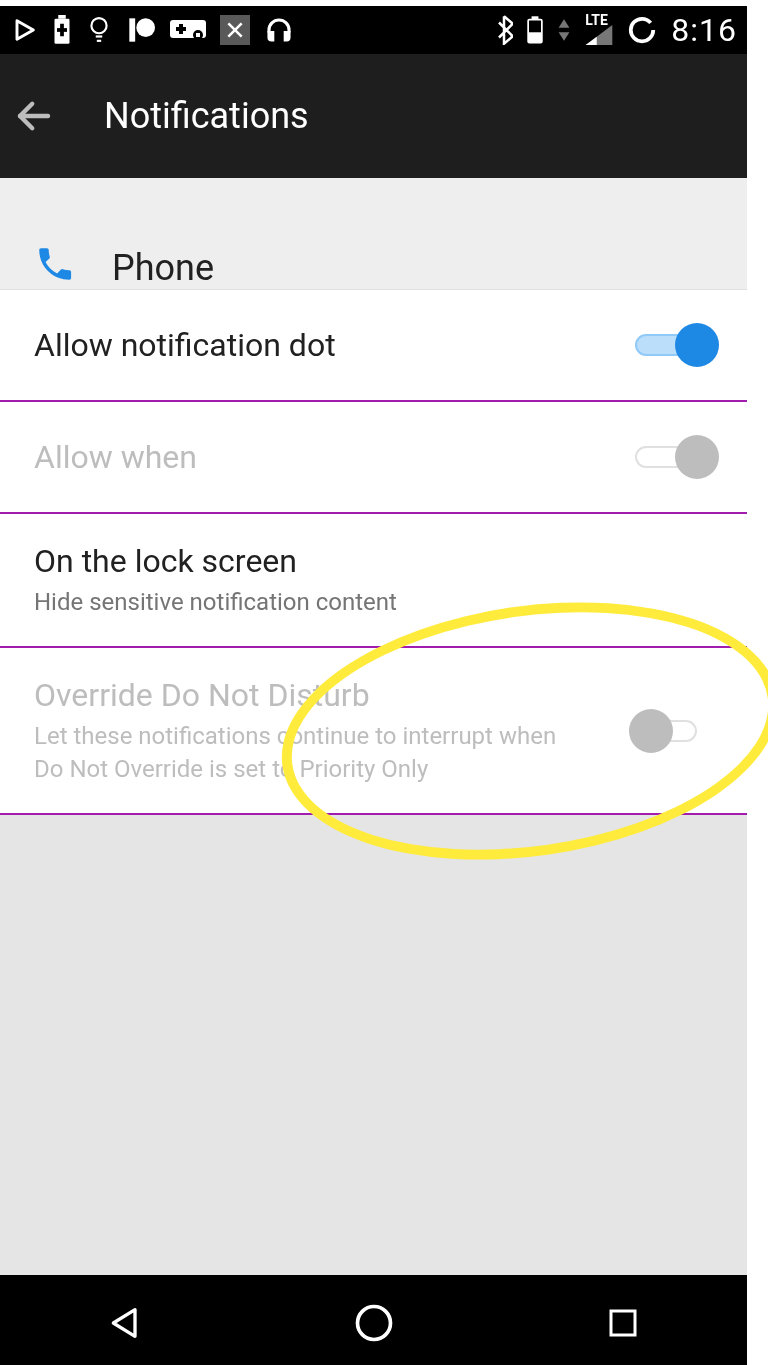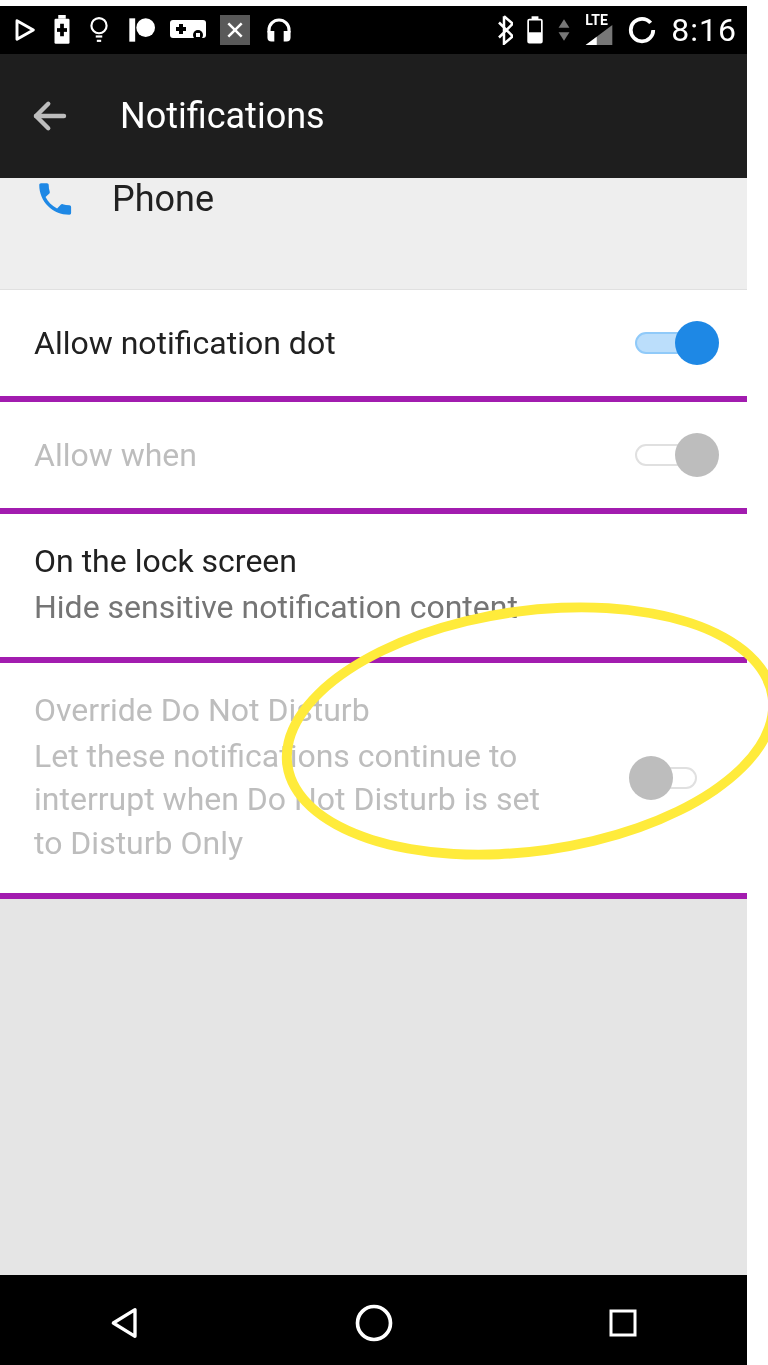--- a/index.html
+++ b/index.html
@@ -19,47 +19,47 @@
   .status-left span, .status-right span { display:inline-flex; align-items:center; }
   .lte { font-size:14px; font-weight:700; line-height:10px; }
   .clock { font-size:32px; font-weight:400; letter-spacing:1px;}
   
   .app-bar {
     height: 124px;
     background: #1e1e1e;
     color: #fff;
     display:flex;
     align-items:center;
-    padding: 0 20px;
+    padding: 0 4px;
   }
   .back-btn { width:60px; height:60px; display:flex; align-items:center; justify-content:center; color:#bdbdbd;}
   .app-title { font-size: 36px; margin-left: 40px; color:#fff; }
   
   .sub-header {
     height: 112px;
     background:#eeeeee;
     display:flex;
-    align-items:flex-start;
+    align-items:flex-end;
     padding: 0 34px;
     border-bottom:1px solid #e0e0e0;
   }
   .phone-icon { color:#1e88e5; margin-right: 36px; }
   .sub-title { font-size: 36px; color:#212121; }
   
   .setting {
     display:flex;
     justify-content:space-between;
     align-items:center;
     padding: 28px 34px;
-    border-bottom:6px solid #a21caf;
+    border-bottom:2px solid #a21caf;
     min-height: 112px;
   }
   .setting .texts { flex:1; padding-right:20px;}
   .setting .title { font-size: 32px; color:#212121; }
-  .setting .subtitle { font-size: 32px; color:#757575; margin-top:6px; line-height:1.35;}
+  .setting .subtitle { font-size: 24px; color:#757575; margin-top:6px; line-height:1.35;}
   .setting.disabled .title { color:#bdbdbd; }
   .setting.disabled .subtitle { color:#bdbdbd; }
   
   .toggle {
     width: 78px; height: 46px; position:relative; flex:0 0 auto;
   }
   .toggle .track {
     position:absolute; top:12px; left:0; width:62px; height:22px; border-radius:11px;
     border:2px solid #bdbdbd; background:transparent;
   }
@@ -230,21 +230,21 @@
     <div class="setting" style="min-height:130px;justify-content:flex-end;">
       <div class="texts">
         <div class="title">On the lock screen</div>
         <div class="subtitle">Hide sensitive notification content</div>
       </div>
     </div>
 
     <div class="setting disabled" style="min-height:160px;gap:45px;">
       <div class="texts">
         <div class="title">Override Do Not Disturb</div>
-        <div class="subtitle">Let these notifications continue to interrupt when Do Not Disturb is set to Disturb Only</div>
+        <div class="subtitle">Let these notifications continue to interrupt when Do Not Override is set to Priority Only</div>
       </div>
       <div class="toggle off-left disabled">
         <div class="track"></div>
           <div class="thumb"></div>
       </div>
     </div>
 
   </div>
 
   <div class="annotation" style="left:280px; top:600px; width:500px; height:250px;"></div>

